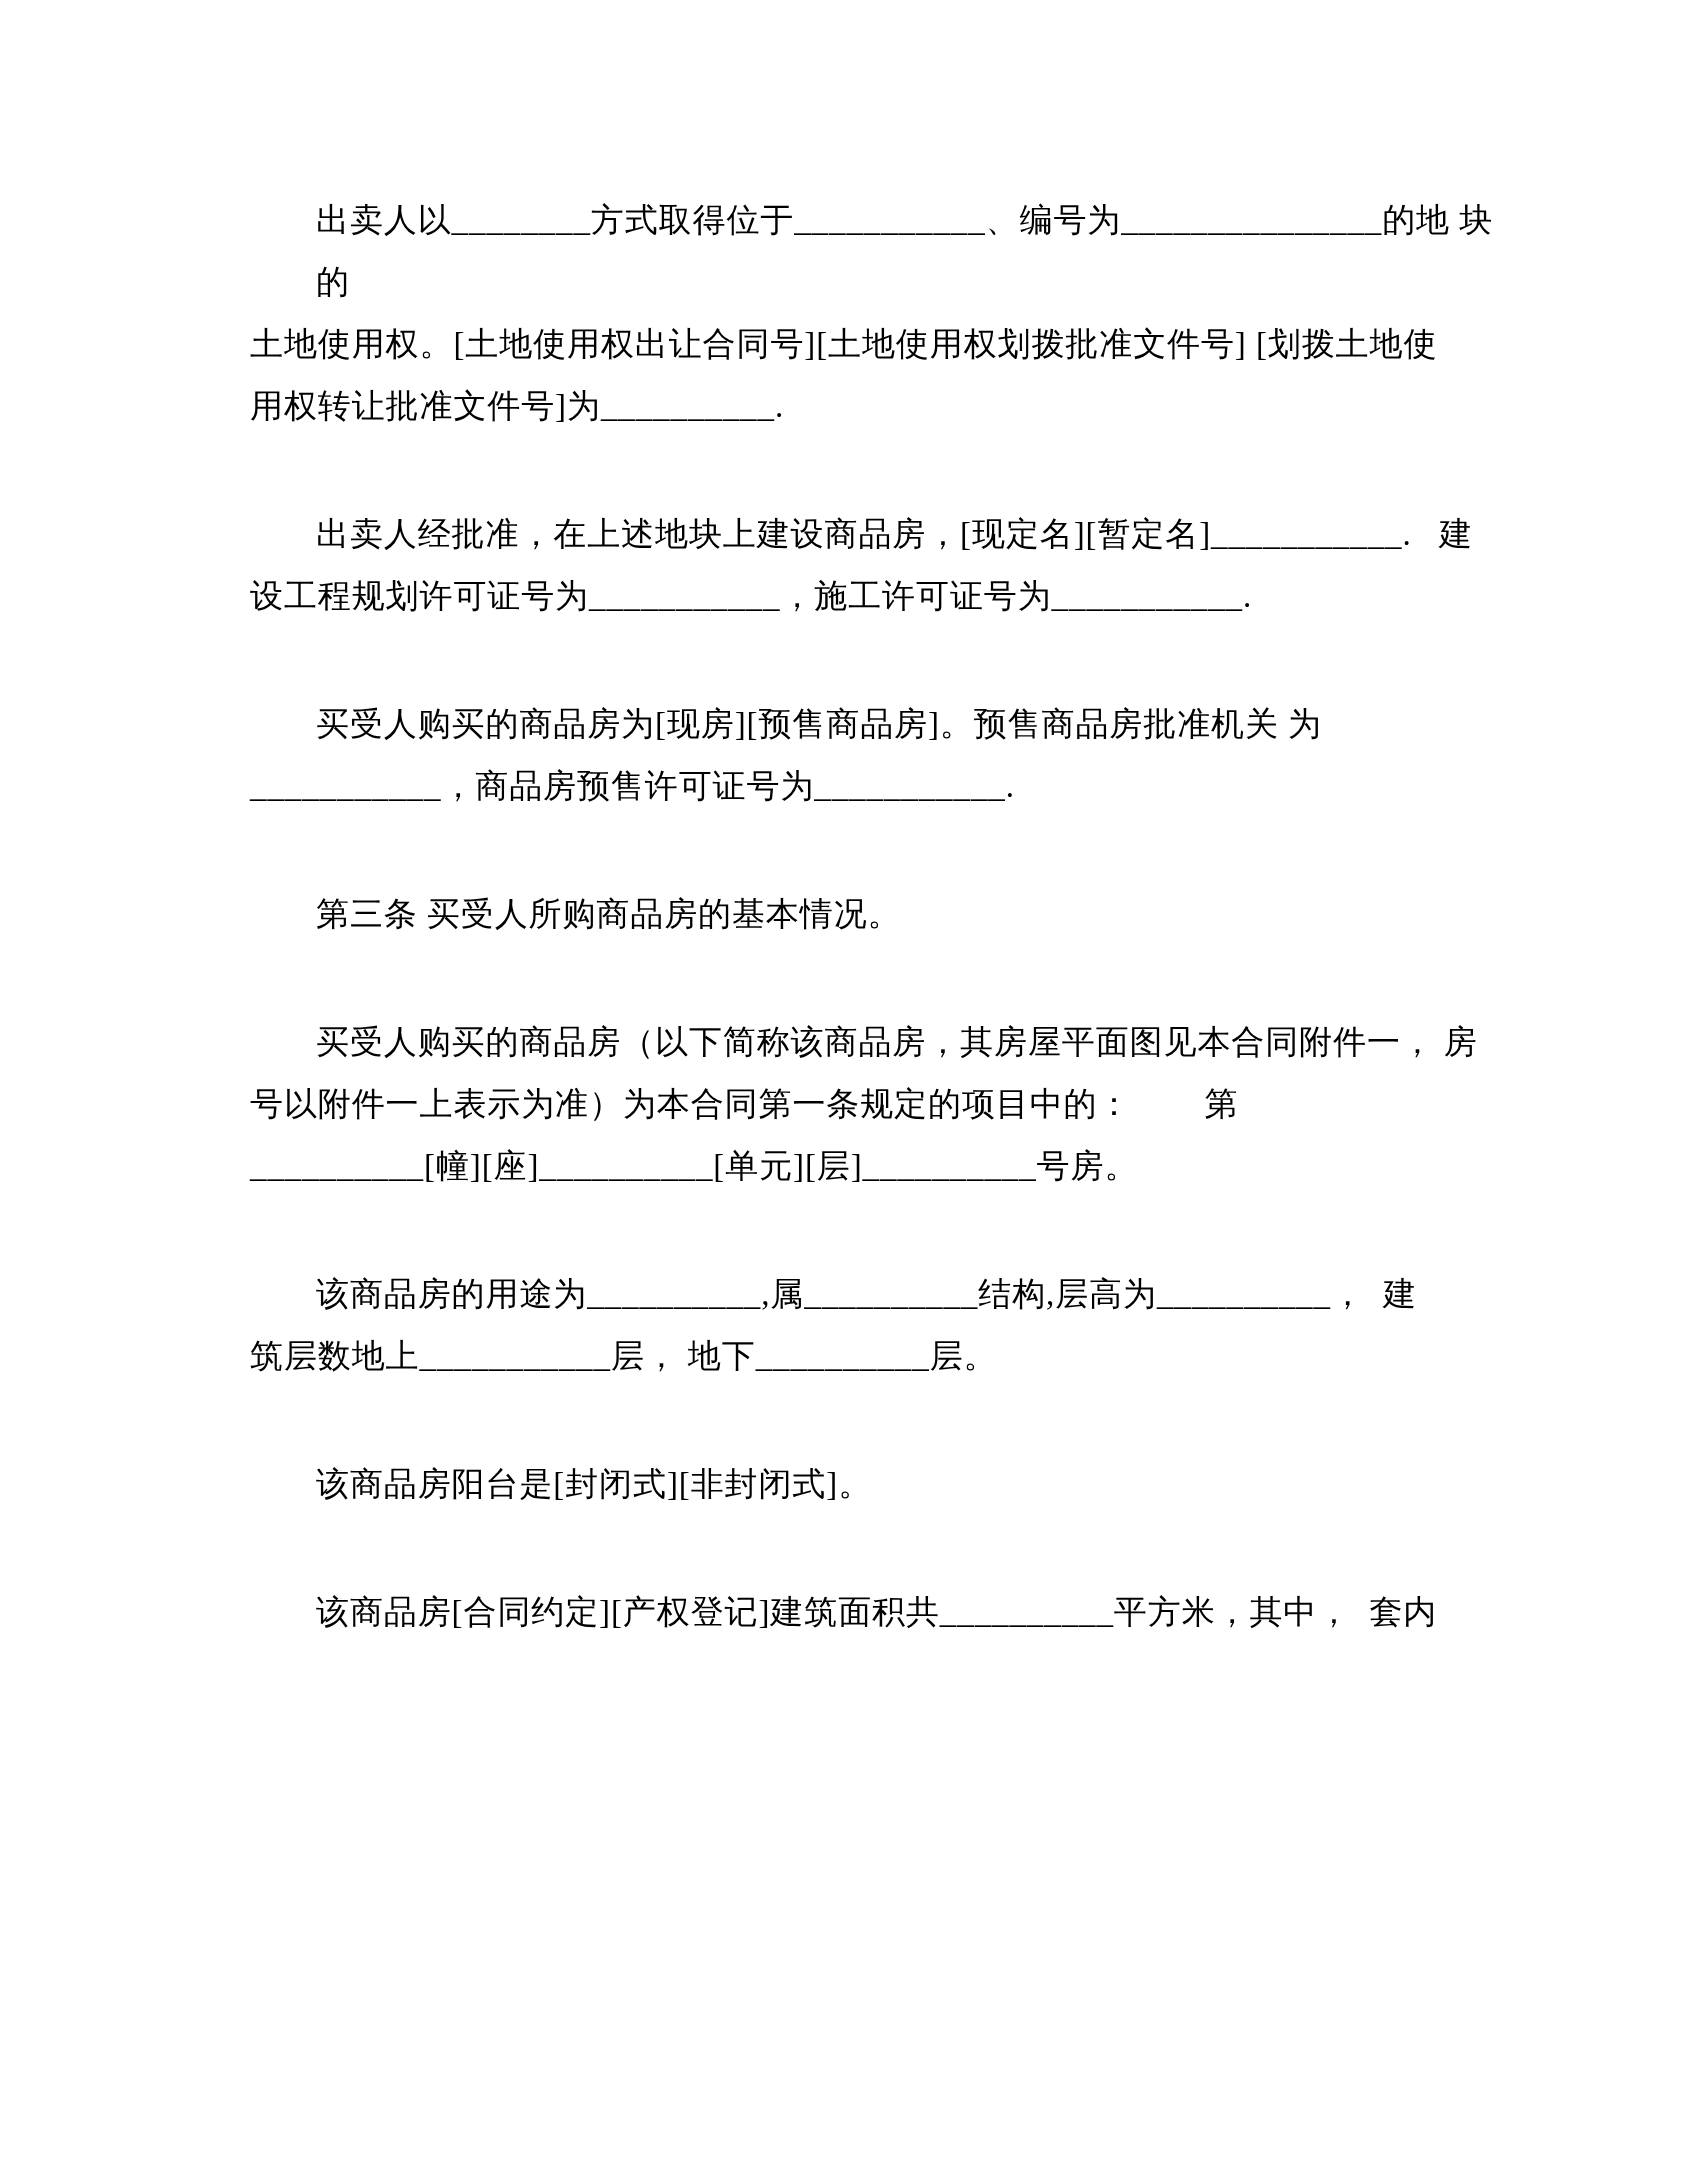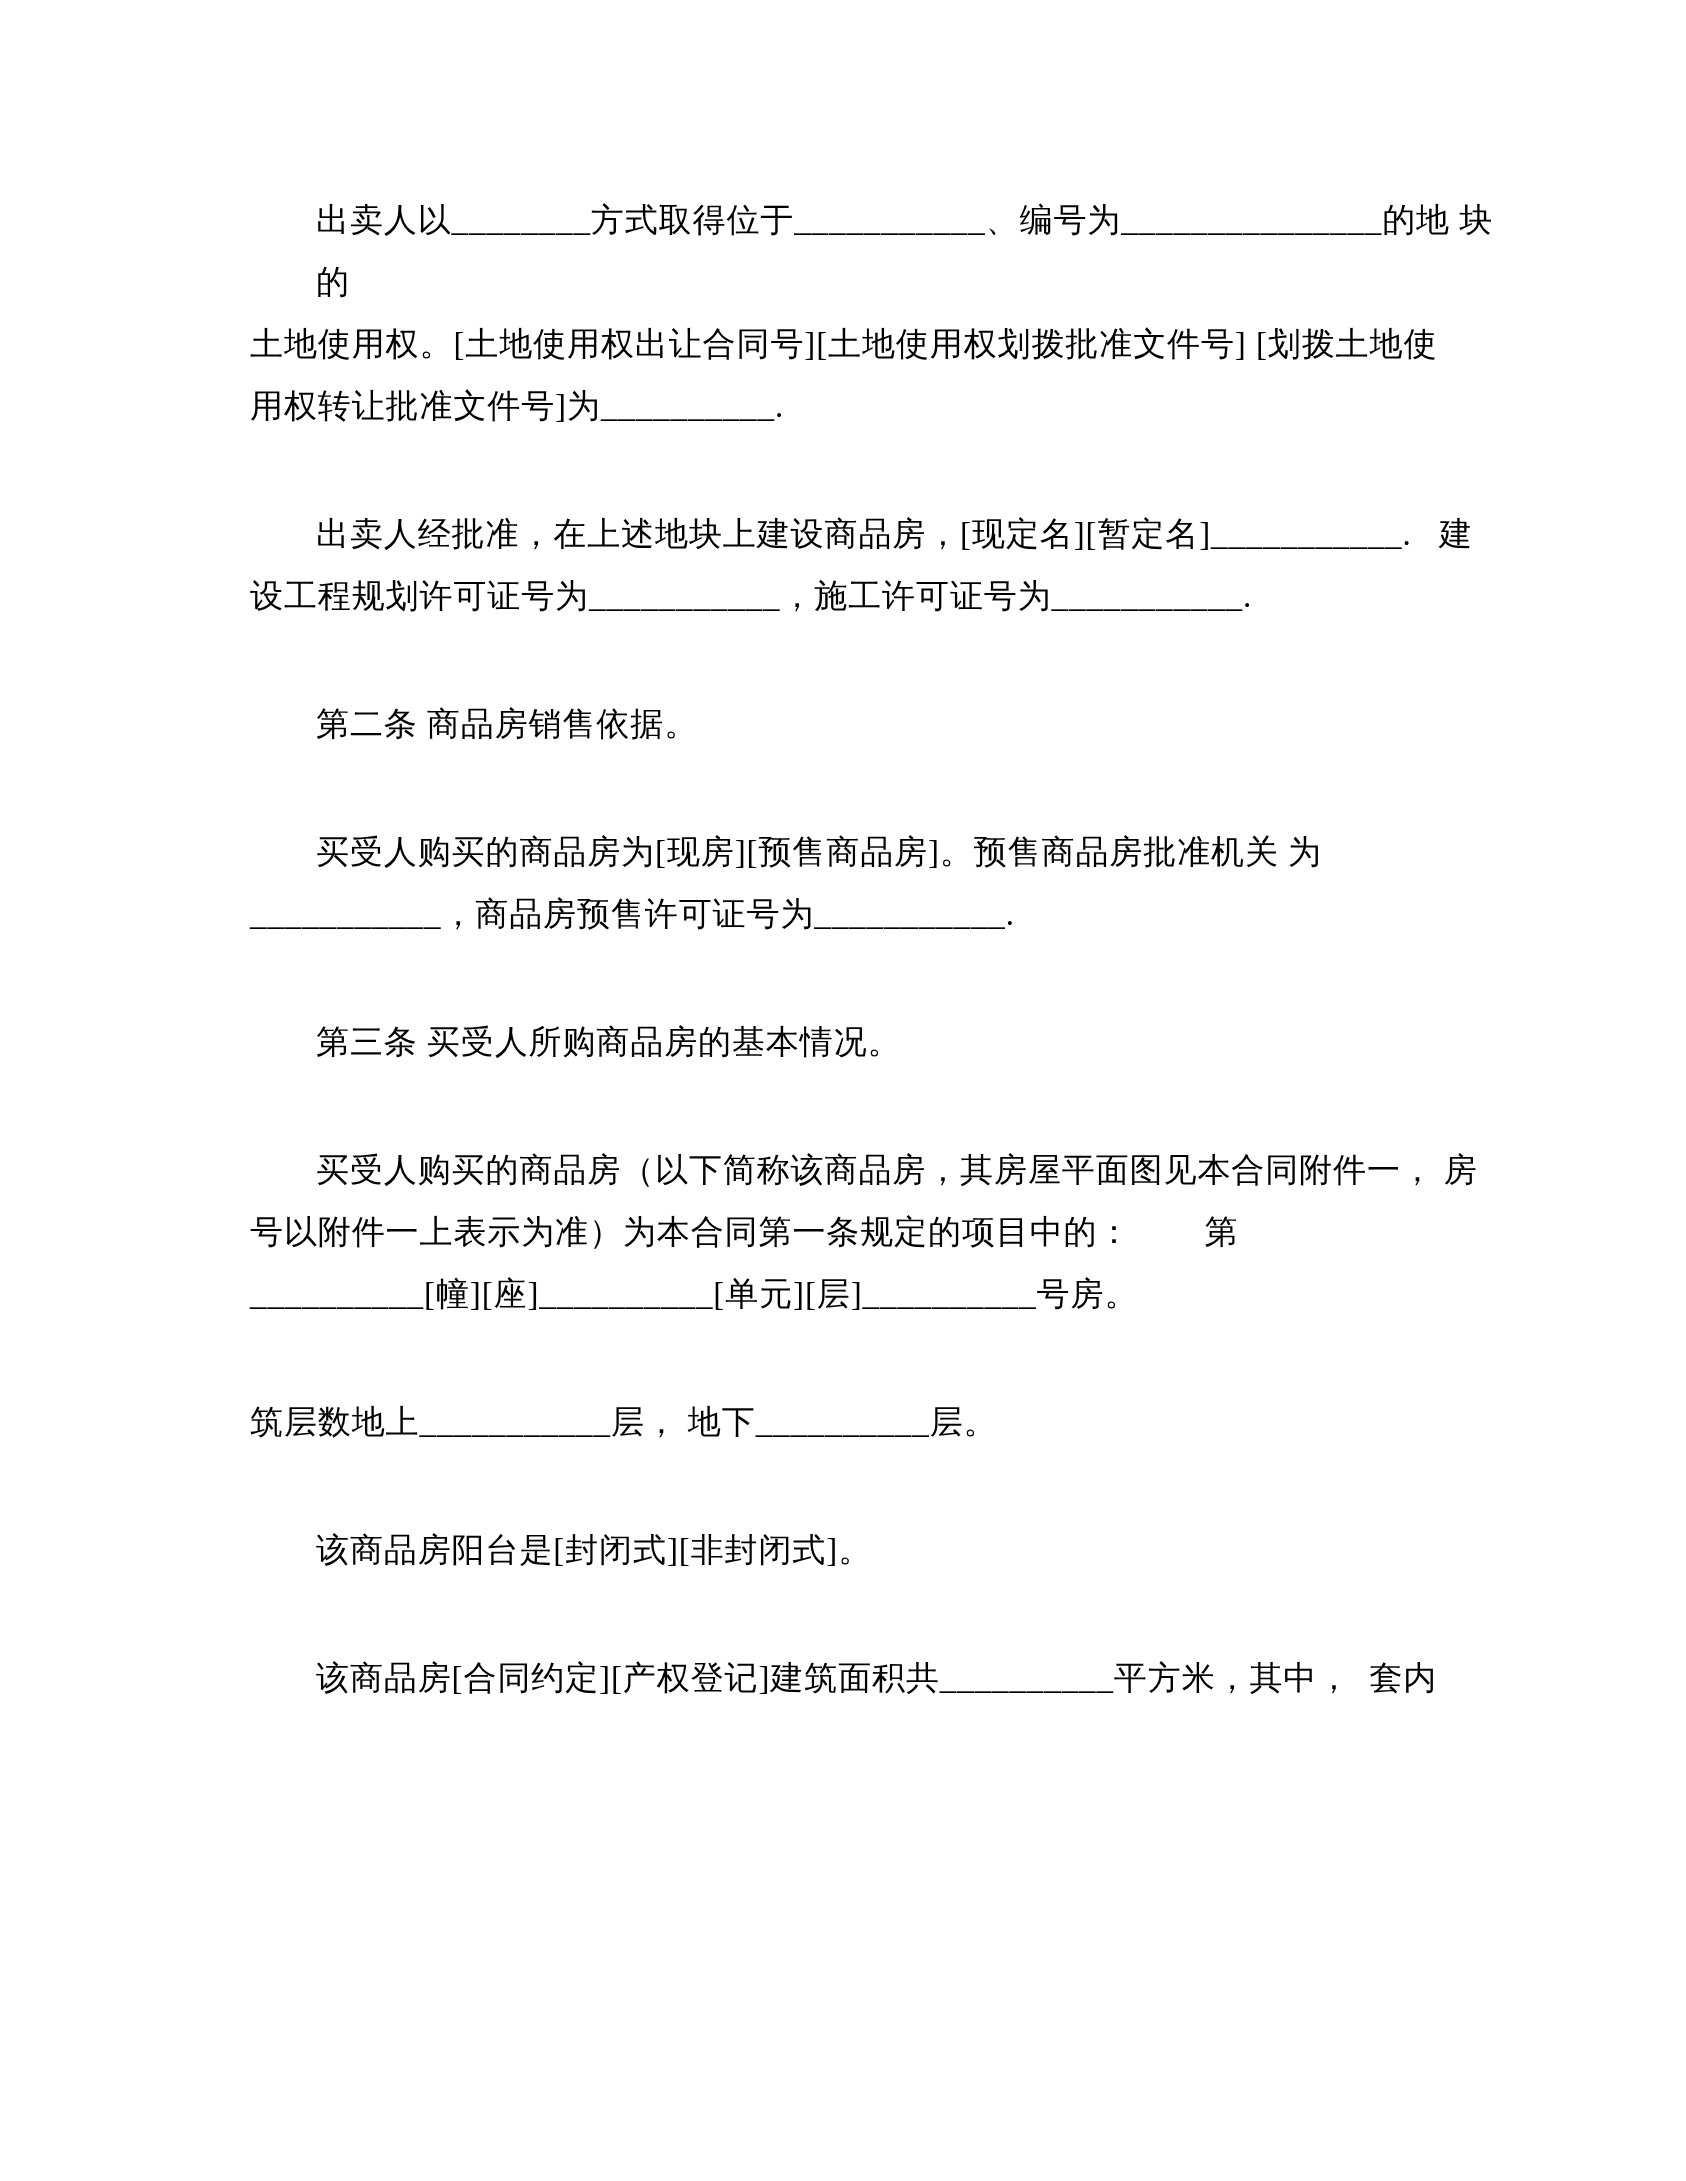--- a/index.html
+++ b/index.html
@@ -41,40 +41,38 @@
     <div class="line">土地使用权。[土地使用权出让合同号][土地使用权划拨批准文件号] [划拨土地使</div>
     <div class="line">用权转让批准文件号]为__________.</div>
   </div>
 
 
   <div class="para">
     <div class="line indent">出卖人经批准，在上述地块上建设商品房，[现定名][暂定名]___________.   建</div>
     <div class="line">设工程规划许可证号为___________，施工许可证号为___________.</div>
   </div>
 
-  <div class="para">
-    <div class="line indent">第二条 商品房销售依据。</div>
-  </div>
 
   <div class="para">
     <div class="line indent">买受人购买的商品房为[现房][预售商品房]。预售商品房批准机关 为</div>
     <div class="line">___________，商品房预售许可证号为___________.</div>
   </div>
 
   <div class="para">
     <div class="line indent">第三条 买受人所购商品房的基本情况。</div>
   </div>
 
   <div class="para">
     <div class="line indent">买受人购买的商品房（以下简称该商品房，其房屋平面图见本合同附件一， 房</div>
     <div class="line">号以附件一上表示为准）为本合同第一条规定的项目中的：        第</div>
     <div class="line">__________[幢][座]__________[单元][层]__________号房。</div>
   </div>
 
   <div class="para">
+    <div class="line indent">该商品房的用途为__________,属__________结构,层高为__________，  建</div>
     <div class="line">筑层数地上___________层， 地下__________层。</div>
   </div>
 
   <div class="para">
     <div class="line indent">该商品房阳台是[封闭式][非封闭式]。</div>
   </div>
 
   <div class="para">
     <div class="line indent">该商品房[合同约定][产权登记]建筑面积共__________平方米，其中，  套内</div>
   </div>

